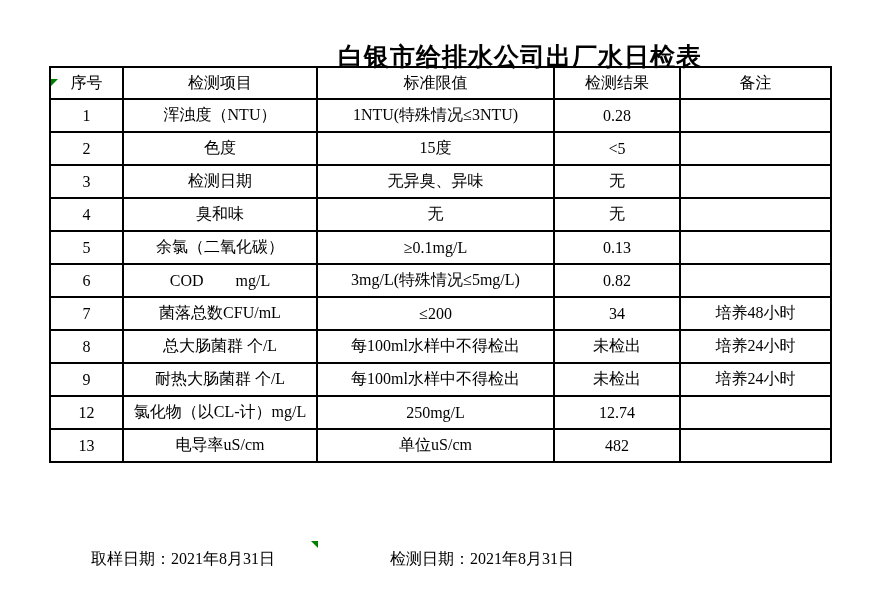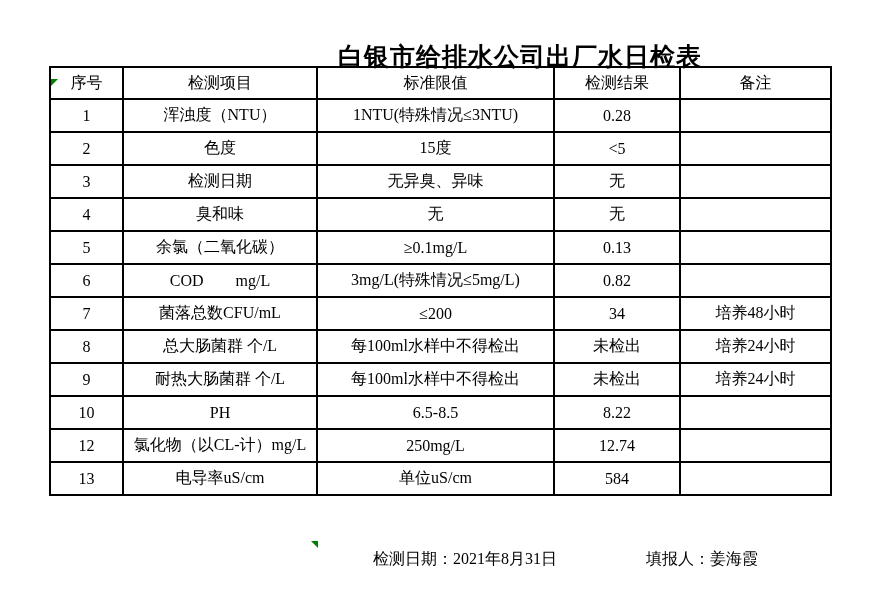--- a/index.html
+++ b/index.html
@@ -48,21 +48,21 @@
     border-right: 7px solid transparent;
   }
   .marker-bottom {
     left: 311px; top: 541px;
     border-top: 7px solid #008000;
     border-left: 7px solid transparent;
   }
   .footer-line { position: absolute; top: 549px; left: 0; width: 877px; height: 20px; }
   .footer-line span { position: absolute; font-size: 16px; white-space: pre; }
   .f-sample   { left: 91px; }
-  .f-test     { left: 373px; }
+  .f-test     { left: 390px; }
   .f-reporter { left: 646px; }
 </style>
 </head>
 <body>
 
 <h1 class="title">白银市给排水公司出厂水日检表</h1>
 
 <table class="inspection">
   <colgroup>
     <col style="width:73px">
@@ -138,42 +138,35 @@
         <td class="col-note">培养24小时</td>
       </tr>
       <tr>
         <td class="col-serial">9</td>
         <td class="col-item">耐热大肠菌群 个/L</td>
         <td class="col-standard">每100ml水样中不得检出</td>
         <td class="col-result">未检出</td>
         <td class="col-note">培养24小时</td>
       </tr>
       <tr>
-        <td class="col-serial">10</td>
-        <td class="col-item">PH</td>
-        <td class="col-standard">6.5-8.5</td>
-        <td class="col-result">8.22</td>
-        <td class="col-note"></td>
-      </tr>
-      <tr>
         <td class="col-serial">12</td>
         <td class="col-item">氯化物（以CL-计）mg/L</td>
         <td class="col-standard">250mg/L</td>
         <td class="col-result">12.74</td>
         <td class="col-note"></td>
       </tr>
       <tr>
         <td class="col-serial">13</td>
         <td class="col-item">电导率uS/cm</td>
         <td class="col-standard">单位uS/cm</td>
-        <td class="col-result">584</td>
+        <td class="col-result">482</td>
         <td class="col-note"></td>
       </tr>
     </tbody>
 </table>
 
 <div class="marker marker-tl"></div>
 <div class="marker marker-bottom"></div>
 
 <div class="footer-line">
+  <span class="f-sample">取样日期：2021年8月31日</span>
   <span class="f-test">检测日期：2021年8月31日</span>
-  <span class="f-reporter">填报人：姜海霞</span>
 </div>
 
 </body></html>

